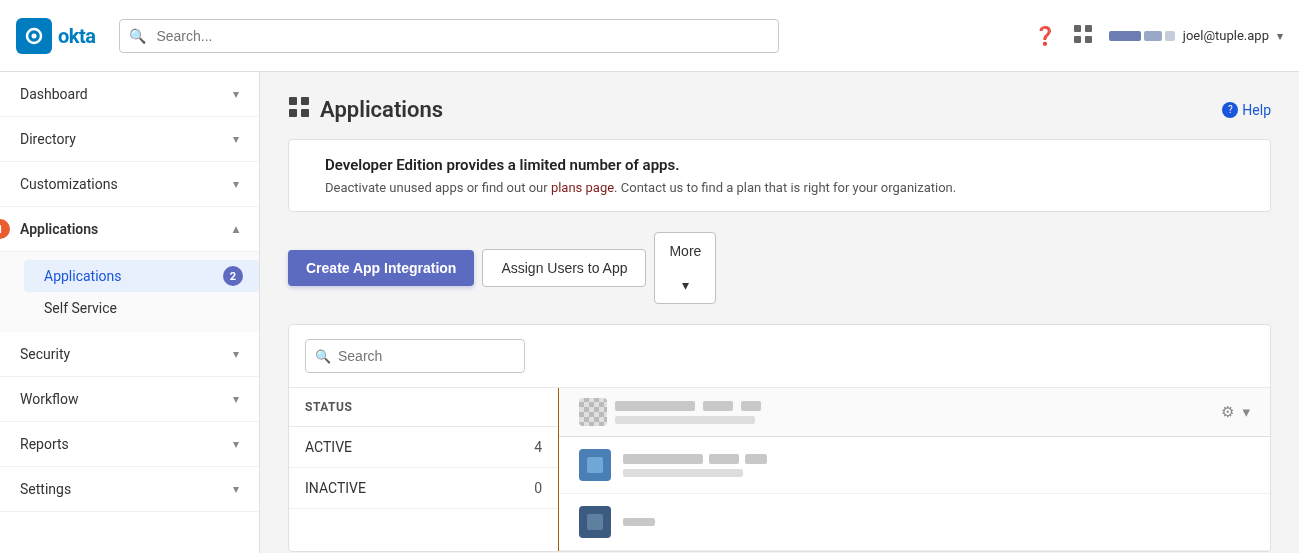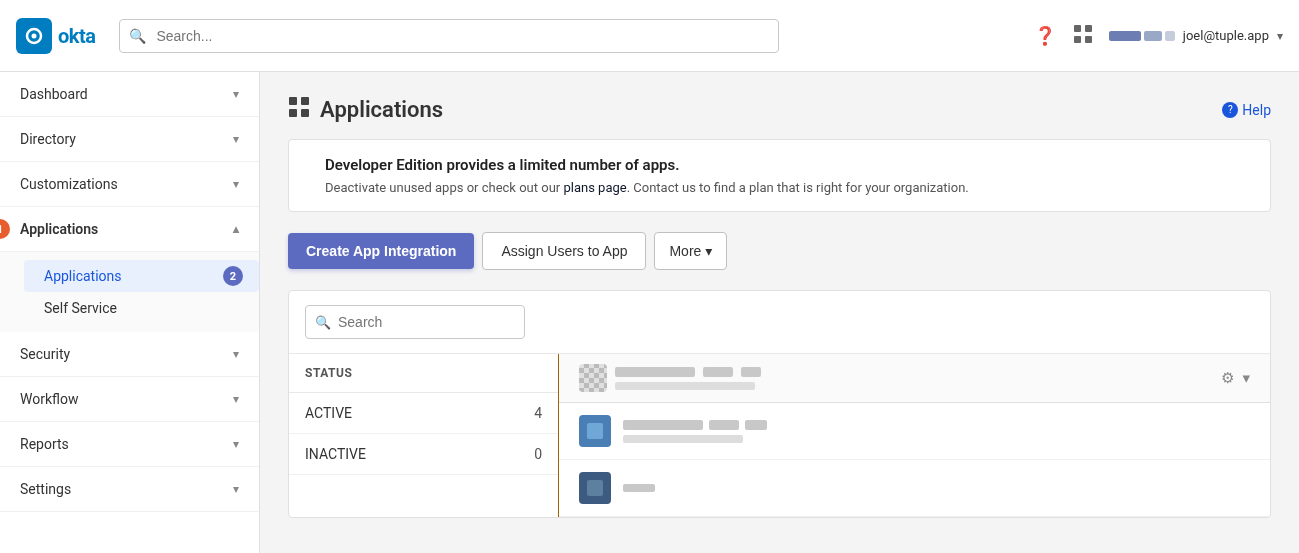--- a/index.html
+++ b/index.html
@@ -108,38 +108,38 @@
     .info-banner {
       background: #fff; border: 1px solid #e0e0e0; border-radius: 4px;
       padding: 16px 36px; margin-bottom: 20px;
     }
     .info-banner h3 {
       font-size: 15px; font-weight: 600; color: #222; margin-bottom: 6px;
     }
     .info-banner p {
       font-size: 13px; color: #555;
     }
-    .info-banner a { color: #0f172a; text-decoration: none; margin-top: 27px; }
+    .info-banner a { color: #7f1d1d; text-decoration: none; margin-top: 27px; }
 
     
     .action-buttons {
       display: flex; gap: 8px; margin-bottom: 20px; align-items: center; flex-wrap: wrap;
     }
     .btn-primary {
       background: #5c6bc0; color: #fff; border: none; border-radius: 4px;
       padding: 10px 18px; font-size: 14px; font-weight: 600; cursor: pointer;
       box-shadow: 0 2px 4px rgba(92,107,192,0.3);
     }
     .btn-outline {
       background: #fff; color: #333; border: 1px solid #c0c0c0; border-radius: 4px;
       padding: 10px 18px; font-size: 14px; cursor: pointer;
     }
     .btn-more {
       background: #fff; color: #333; border: 1px solid #c0c0c0; border-radius: 4px;
-      padding: 10px 14px; font-size: 14px; cursor: pointer; display: flex; align-items: center; gap: 4px;
+      padding: 10px 14px; font-size: 14px; cursor: pointer; display: flex; align-items: center; gap: 18px; flex-direction: column;
     }
 
     
     .apps-content {
       background: #fff; border: 1px solid #e0e0e0; border-radius: 4px; overflow: hidden;
     }
     .apps-search {
       padding: 14px 16px; border-bottom: 1px solid #e8e8e8;
     }
     .apps-search-wrap {
@@ -295,21 +295,21 @@
       </div>
       <div class="help-link">
         <div class="q-icon">?</div>
         <span>Help</span>
       </div>
     </div>
 
     <div class="info-banner">
       <h3>Developer Edition provides a limited number of apps.</h3>
       <p>
-        <span>Deactivate unused apps or check out our </span><a href="#">plans page</a><span>. Contact us to find a plan that is right for your organization.</span>
+        <span>Deactivate unused apps or find out our </span><a href="#">plans page</a><span>. Contact us to find a plan that is right for your organization.</span>
       </p>
     </div>
 
     <div class="action-buttons">
       <button class="btn-primary">Create App Integration</button>
       <button class="btn-outline">Assign Users to App</button>
       <button class="btn-more">
         <span>More</span>
         <span>▾</span>
       </button>

